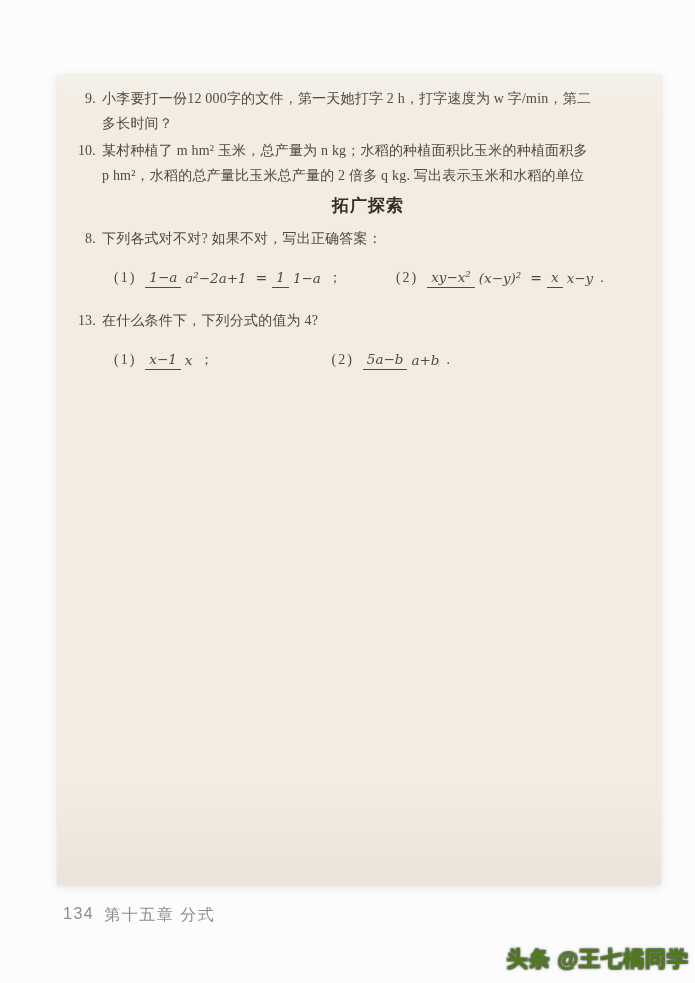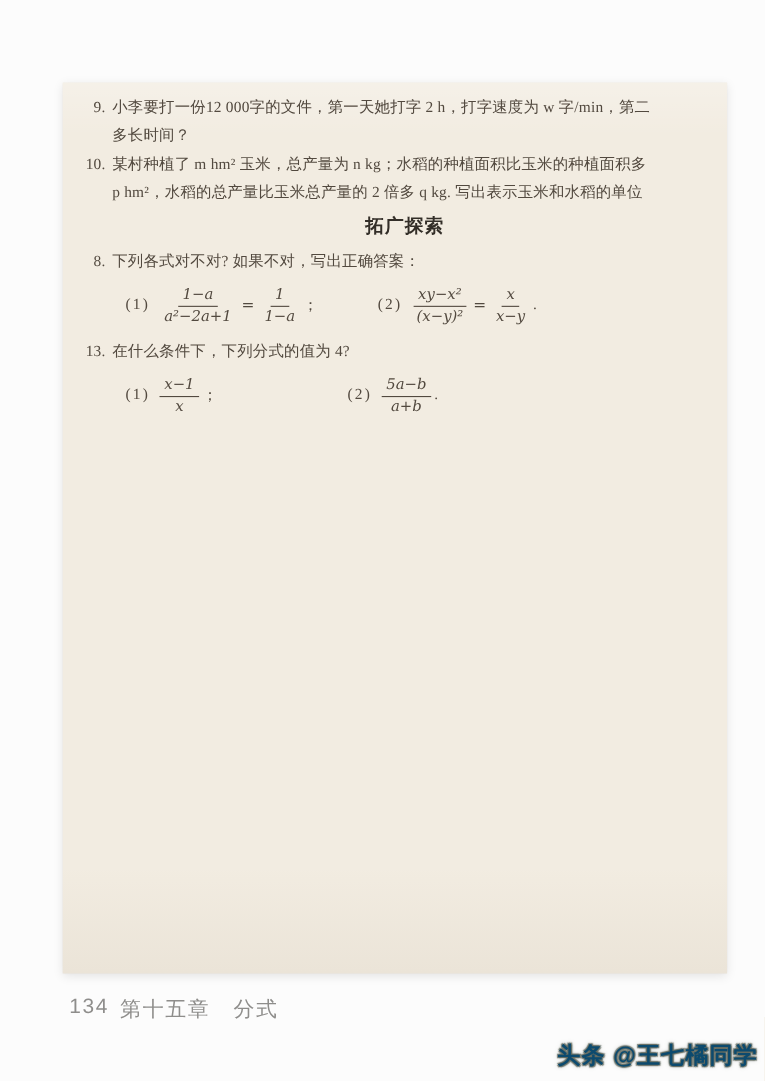--- a/index.html
+++ b/index.html
@@ -56,53 +56,53 @@
     align-items:center;
     padding-left:45px;
     margin:5px 0 8px 0;
     font-size:14px;
     min-height:44px;
   }
   .f-item { display:inline-flex; align-items:center; }
   .f-label { letter-spacing:2px; margin-right:9px; }
   .frac {
     display:inline-flex;
-    flex-direction:column;
+    flex-direction:row;
     align-items:center;
     font-family:"DejaVu Serif", serif;
     font-style:italic;
     font-size:13.5px;
     line-height:17px;
     text-align:center;
   }
   .frac .num { border-bottom:1px solid currentColor; padding:0 4px 1px 4px; }
   .frac .den { padding:1px 4px 0 4px; }
   .eq { font-style:normal; margin:0 5px; font-family:"DejaVu Serif", serif; }
   .tail { margin-left:3px; }
   .gap-p12 { margin-left:54px; }
   .gap-p13 { margin-left:118px; }
   .page-footer {
     position:absolute;
     left:63px; top:905px;
     font-family:"Liberation Sans", sans-serif;
-    font-size:19px;
+    font-size:16px;
     color: var(--footer);
     display:flex;
     letter-spacing:1.5px;
   }
   .page-footer .chap { margin-left:10px; }
-  .page-footer .sect { margin-left:21px;text-align:center; }
+  .page-footer .sect { margin-left:6px;text-align:center; }
   .watermark {
     position:absolute;
     right:6px; top:945px;
     font-family:"Liberation Sans", sans-serif;
     font-size:21px;
     font-weight:bold;
     letter-spacing:1px;
-    color:#0c4a6e;
+    color:#4d7c0f;
     text-shadow:
       -1px -1px 1px rgba(96,104,94,.85),
        1px -1px 1px rgba(96,104,94,.85),
       -1px  1px 1px rgba(96,104,94,.85),
        1px  1px 1px rgba(96,104,94,.85),
        0 0 4px rgba(96,104,94,.5);
   }
 </style>
 </head>
 <body>

